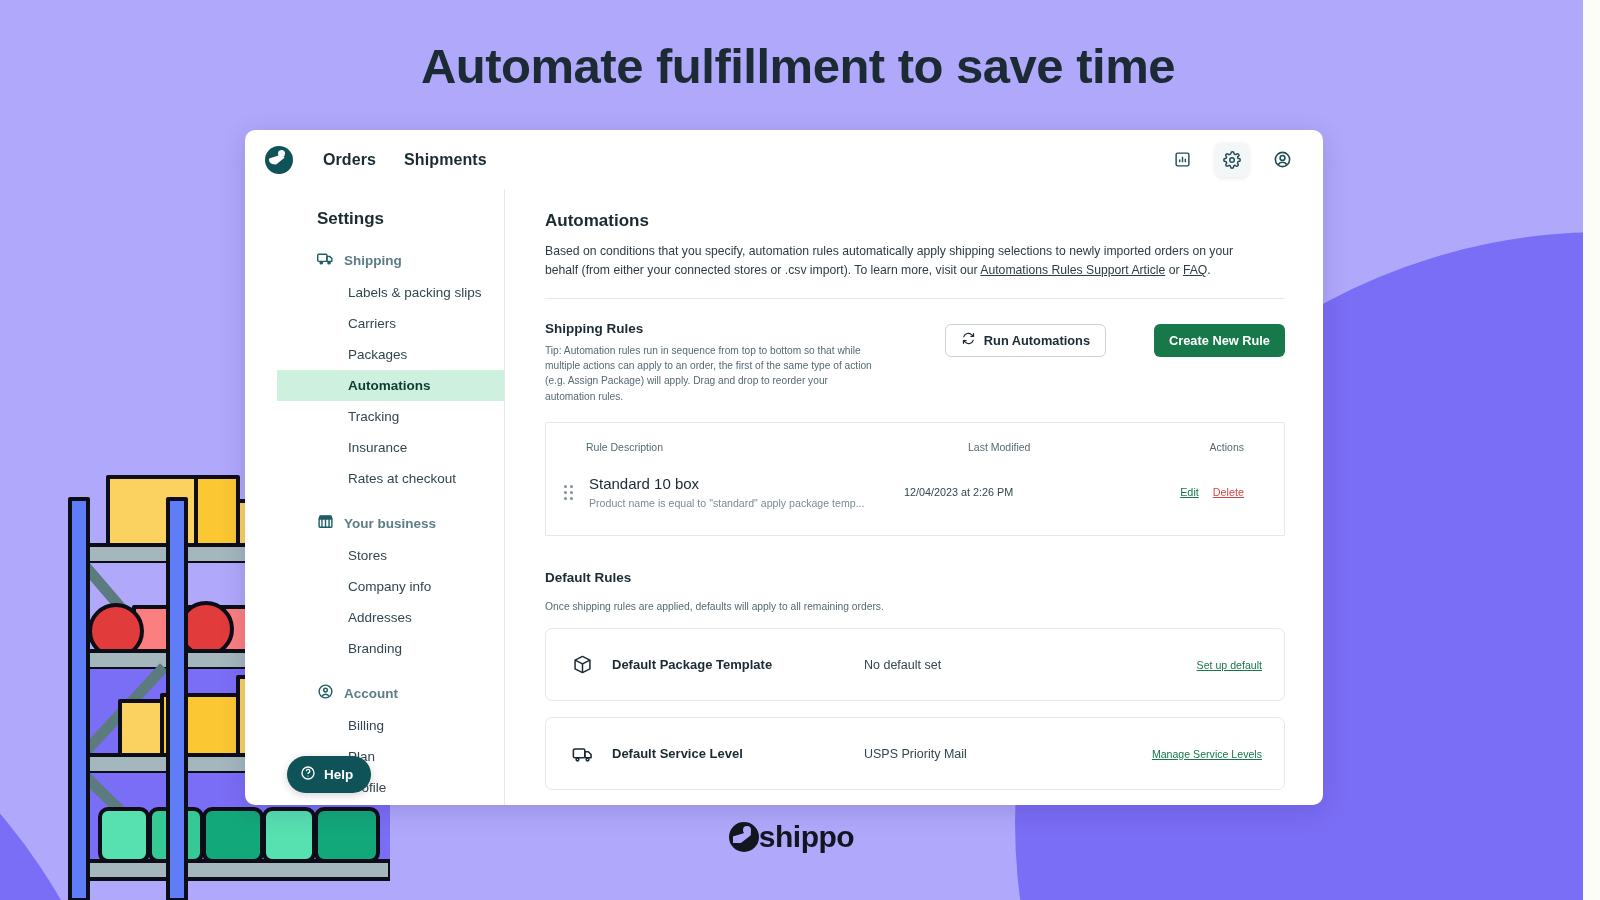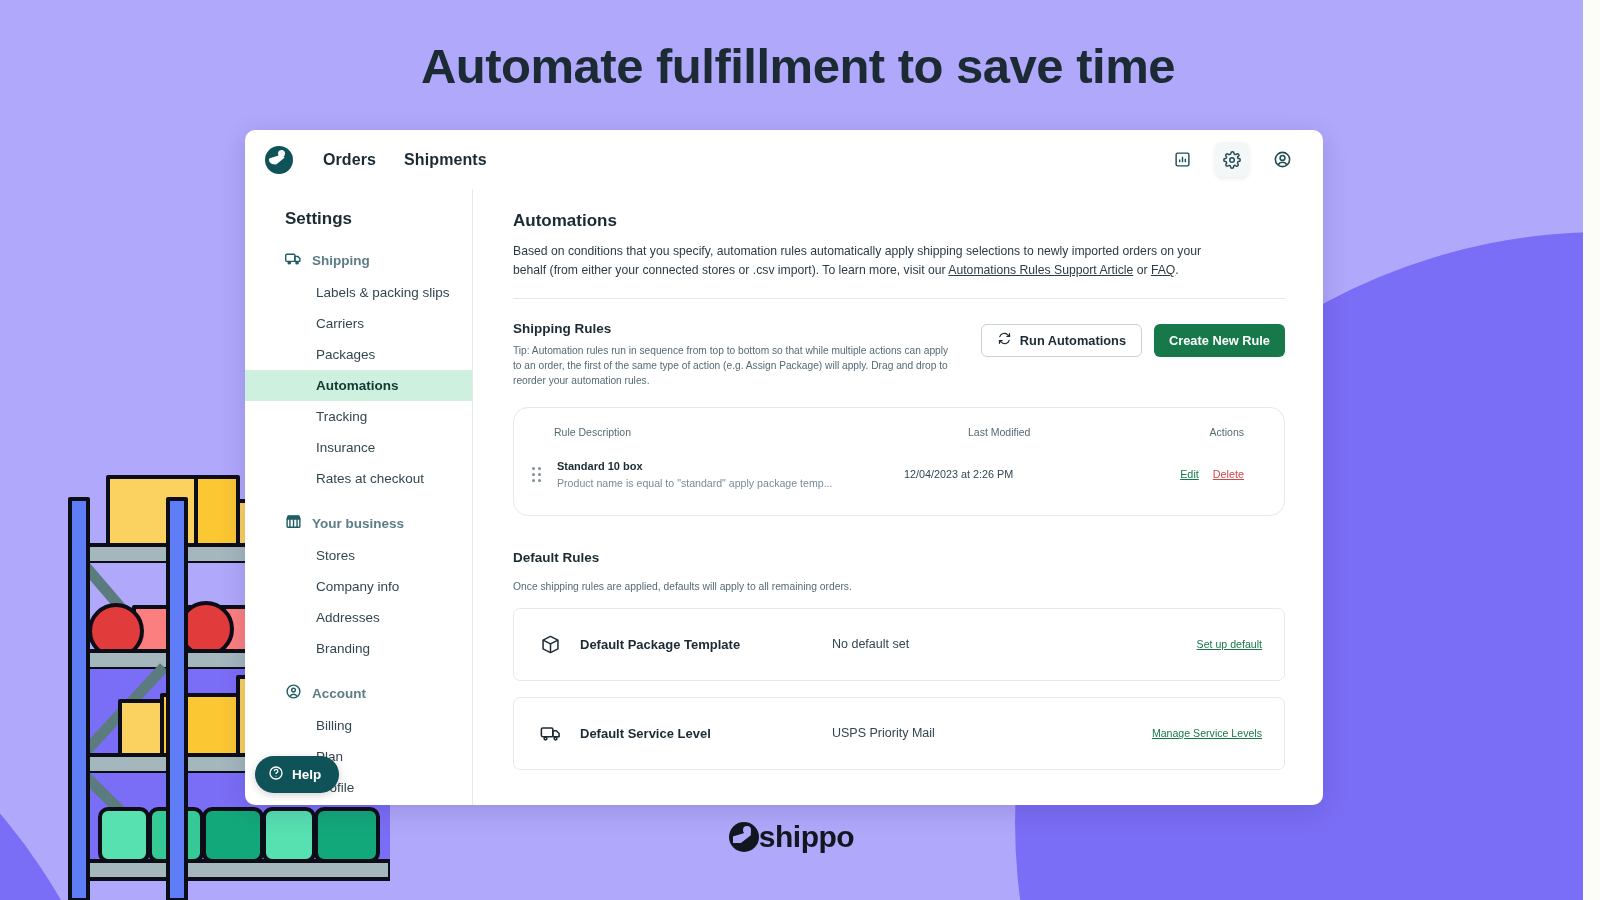--- a/index.html
+++ b/index.html
@@ -80,21 +80,21 @@
     width: 34px; height: 34px; border-radius: 7px;
     display: flex; align-items: center; justify-content: center;
     color: #1f4e52; cursor: pointer;
   }
   .icon-btn.active { background: #f4f7f7; box-shadow: 0 1px 4px rgba(0,0,0,.10); }
 
   
   .app-body { display: flex; height: calc(100% - 59px); }
   .sidebar {
     width: 228px; border-right: 1px solid #e6eaea; padding: 20px 0 0 0;
-    position: relative; flex: none;
+    position: relative; flex: none; margin-left: 32px;
   }
   .settings-title {
     font-size: 17px; font-weight: 700; color: #1b2a33;
     padding: 0 0 14px 40px;
   }
   .side-group {
     display: flex; align-items: center; gap: 10px;
     padding: 7px 0 7px 40px;
     font-size: 13.5px; font-weight: 700; color: #5c7c86; cursor: pointer;
   }
@@ -130,48 +130,48 @@
   .section-head-left { flex: 1; padding-right: 30px; }
   .section-title { font-size: 13.5px; font-weight: 700; color: #1b2a33; }
   .section-tip {
     margin-top: 7px; font-size: 10.2px; line-height: 1.5; color: #566a73;
     max-width: 470px;
   }
   .btn-row { display: flex; gap: 12px; align-items: flex-start; padding-top: 3px; }
   .btn {
     height: 33px; border-radius: 6px; display: flex; align-items: center;
     justify-content: center; gap: 8px; font-size: 12.8px; font-weight: 700;
-    cursor: pointer; padding: 0 15px; white-space: nowrap;
+    cursor: pointer; padding: 0 15px; white-space: nowrap; margin-left: 36px;
   }
   .btn-outline { background: #fff; border: 1px solid #c9d3d5; color: #1b2a33; }
   .btn-primary { background: #17794a; color: #fff; }
 
   .card {
-    margin-top: 18px; border: 1px solid #e4e9ea; border-radius: 15px;
+    margin-top: 18px; border: 1px solid #e4e9ea; border-radius: 1px;
     background: #fff;
   }
   .table-head {
     display: flex; padding: 18px 40px 0 40px;
     font-size: 10.5px; color: #566a73;
   }
   .col-desc { flex: 1; }
   .col-mod  { width: 228px; }
   .col-act  { width: 48px; text-align: right; }
   .table-row {
     display: flex; align-items: center; padding: 22px 40px 26px 18px;
   }
   .drag-handle {
     width: 16px; display: grid; grid-template-columns: 3px 3px; gap: 3px;
     margin-right: 9px; cursor: grab;
   }
   .drag-handle i {
     width: 3px; height: 3px; background: #7e9099; border-radius: 50%;
     display: block;
   }
-  .rule-name { font-size: 11px; font-weight: 700; color: #1b2a33; }
+  .rule-name { font-size: 15px; font-weight: 400; color: #1b2a33; }
   .rule-sub  { font-size: 10.6px; color: #7a8b93; margin-top: 5px; }
   .rule-mod  { width: 228px; font-size: 10.8px; color: #33464f; }
   .rule-act  { width: 112px; display: flex; justify-content: flex-end; gap: 14px; }
   .link-edit   { font-size: 10.8px; color: #17794a; text-decoration: underline; cursor: pointer; }
   .link-delete { font-size: 10.8px; color: #d64545; text-decoration: underline; cursor: pointer; }
 
   .sub-title { margin-top: 34px; font-size: 13.5px; font-weight: 700; color: #1b2a33; }
   .sub-desc  { margin-top: 16px; font-size: 10.3px; color: #566a73; }
 
   .default-card {

